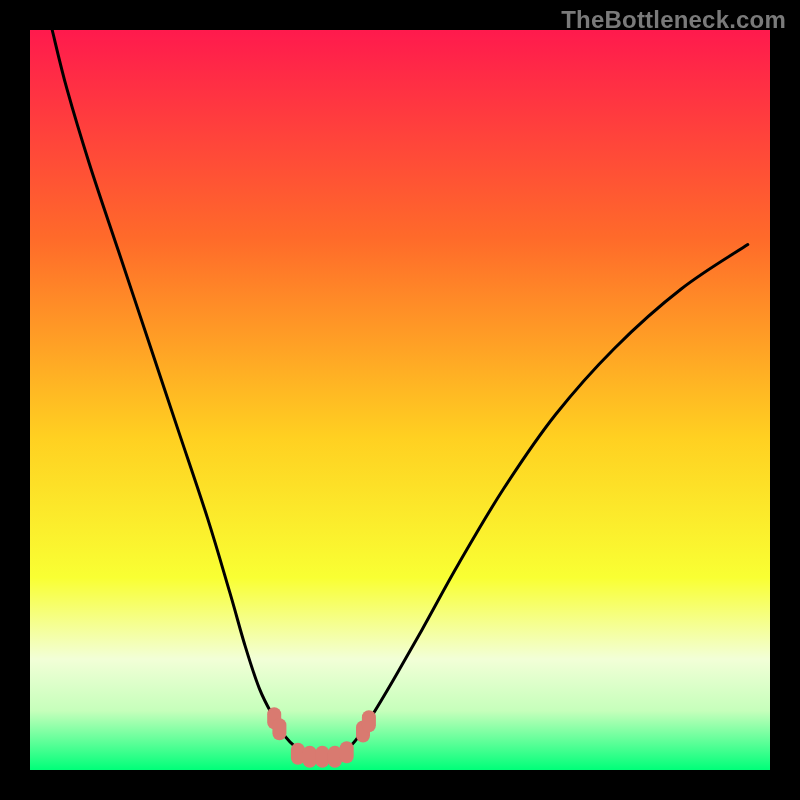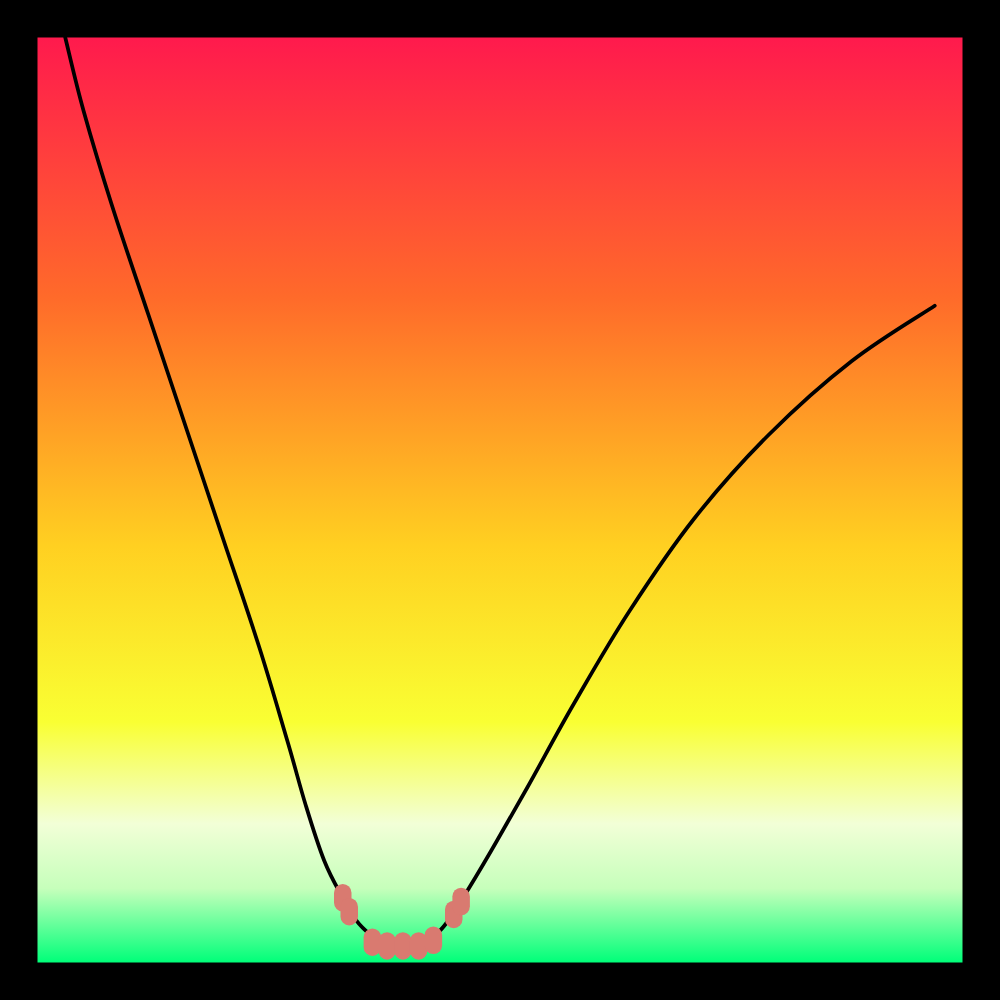--- a/index.html
+++ b/index.html
@@ -59,13 +59,14 @@
         <rect x="272.4" y="718.3" width="14" height="22" rx="7" ry="7" fill="#d97a70"></rect>
         <rect x="290.9" y="742.7" width="14" height="22" rx="7" ry="7" fill="#d97a70"></rect>
         <rect x="302.7" y="745.7" width="14" height="22" rx="7" ry="7" fill="#d97a70"></rect>
         <rect x="315.3" y="745.7" width="14" height="22" rx="7" ry="7" fill="#d97a70"></rect>
         <rect x="327.9" y="745.7" width="14" height="22" rx="7" ry="7" fill="#d97a70"></rect>
         <rect x="339.7" y="741.2" width="14" height="22" rx="7" ry="7" fill="#d97a70"></rect>
         <rect x="356.0" y="720.5" width="14" height="22" rx="7" ry="7" fill="#d97a70"></rect>
         <rect x="361.9" y="710.2" width="14" height="22" rx="7" ry="7" fill="#d97a70"></rect>
       </g>
   </svg>
+  <div class="watermark">TheBottleneck.com</div>
 </div>
 
 </body></html>

